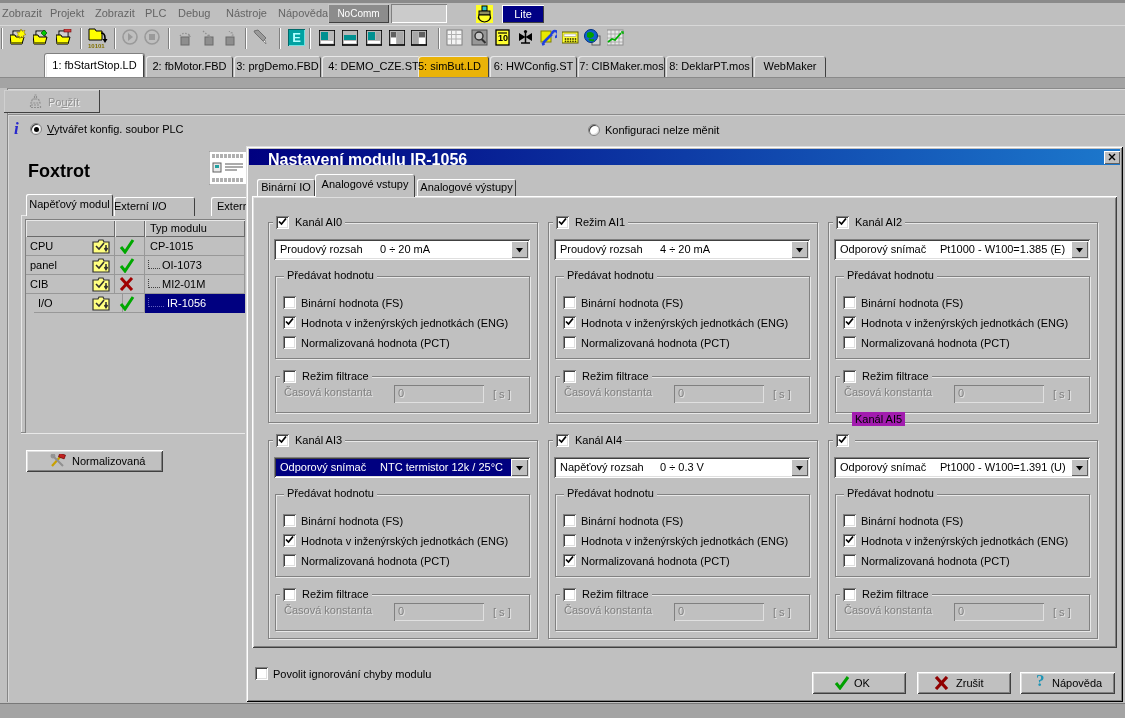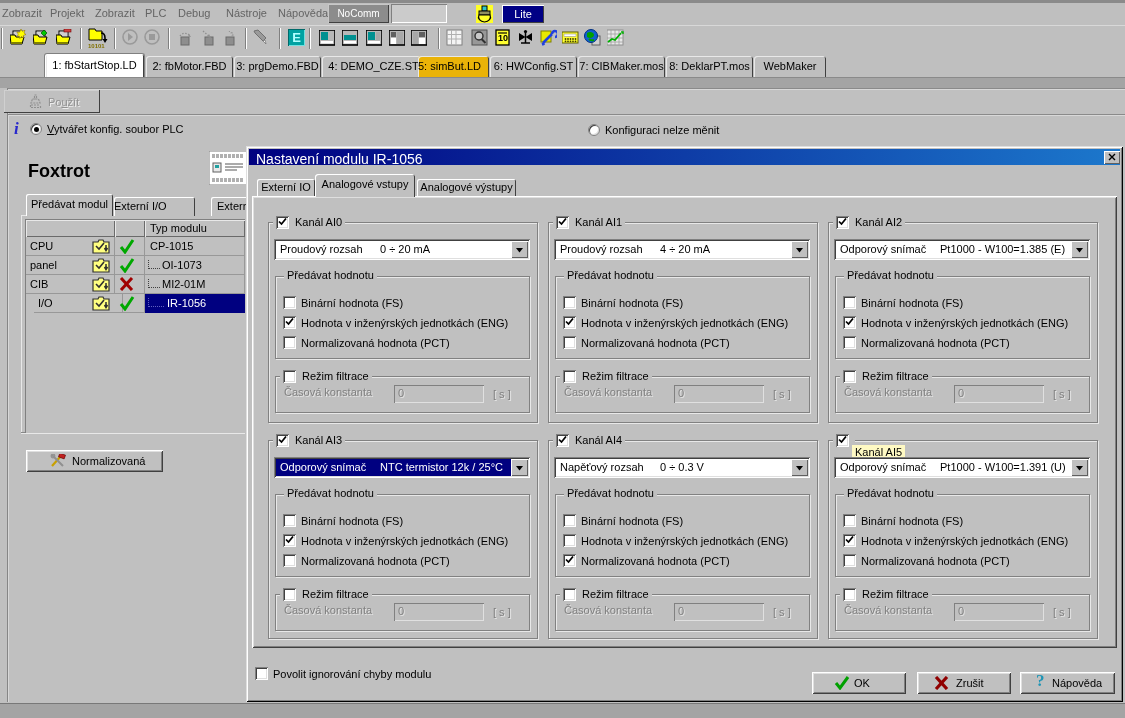--- a/index.html
+++ b/index.html
@@ -224,21 +224,21 @@
       <rect x="15" y="27" width="3" height="4"></rect>
       <rect x="19" y="27" width="3" height="4"></rect>
       <rect x="23" y="27" width="3" height="4"></rect>
       <rect x="27" y="27" width="3" height="4"></rect>
       <rect x="31" y="27" width="3" height="4"></rect>
     </g>
     <rect x="4" y="12" width="8" height="9" fill="#e8e8e8" stroke="#606060"></rect>
     <rect x="6" y="14" width="4" height="3" fill="#20a0a0"></rect>
     <path d="M16 13 h18 M16 16 h18 M16 19 h12" stroke="#909090" stroke-width="1.5"></path>
   </svg>
-<div style="left:26px;top:194px;width:87px;height:22px;background:#c0c0c0;border-radius:2px 2px 0 0;box-shadow:inset 1px 1px 0 #fff,inset -1px 0 0 #404040;text-align:center;line-height:20px">Předávat modul</div>
+<div style="left:26px;top:194px;width:87px;height:22px;background:#c0c0c0;border-radius:2px 2px 0 0;box-shadow:inset 1px 1px 0 #fff,inset -1px 0 0 #404040;text-align:center;line-height:20px">Napěťový modul</div>
 <div style="left:114px;top:197px;width:81px;height:19px;background:#c0c0c0;border-radius:2px 2px 0 0;box-shadow:inset 1px 1px 0 #fff,inset -1px 0 0 #404040;text-align:left;line-height:18px;overflow:hidden">Externí I/O moduly</div>
 <div style="left:211px;top:197px;width:80px;height:19px;background:#c0c0c0;border-radius:2px 2px 0 0;box-shadow:inset 1px 1px 0 #fff;line-height:18px;padding-left:6px">Externí</div>
 <div style="left:21px;top:215px;width:5px;height:1px;background:#e8e8e8"></div>
 <div style="left:21px;top:215px;width:1px;height:218px;background:#e8e8e8"></div>
 <div style="left:21px;top:432px;width:224px;height:1px;background:#888"></div>
 <div style="left:21px;top:433px;width:224px;height:1px;background:#e8e8e8"></div>
 <div style="left:25px;top:219px;width:220px;height:214px;background:#c0c0c0;box-shadow:inset 1px 1px 0 #808080"></div>
 <div style="left:26px;top:220px;width:89px;height:17px;background:#c0c0c0;box-shadow:inset 1px 1px 0 #e8e8e8,inset -1px -1px 0 #6a6a6a;line-height:17px"></div>
 <div style="left:115px;top:220px;width:30px;height:17px;background:#c0c0c0;box-shadow:inset 1px 1px 0 #e8e8e8,inset -1px -1px 0 #6a6a6a;line-height:17px"></div>
 <div style="left:145px;top:220px;width:100px;height:17px;background:#c0c0c0;box-shadow:inset 1px 1px 0 #e8e8e8,inset -1px -1px 0 #6a6a6a;line-height:17px;padding-left:5px">Typ modulu</div>
@@ -290,26 +290,26 @@
 <svg style="position:absolute;left:50px;top:454px" width="16" height="14" viewBox="0 0 16 14">
     <path d="M2 12 L11 2" stroke="#c8a000" stroke-width="2.2"></path>
     <rect x="9" y="0" width="6" height="4" fill="#c02020" stroke="#600000" stroke-width=".6" transform="rotate(20 12 2)"></rect>
     <path d="M13 12 L4 3 M4 3 l-2 -2" stroke="#909090" stroke-width="2"></path>
     <circle cx="3" cy="2" r="1.8" fill="none" stroke="#909090" stroke-width="1.2"></circle>
   </svg>
 <div style="left:72px;top:455px;white-space:nowrap">Normalizovaná</div>
 <div style="left:0;top:703px;width:1125px;height:15px;background:#a4a4a4;box-shadow:inset 0 1px 0 #787878"></div>
 <div style="left:246px;top:146px;width:877px;height:556px;background:#c0c0c0;box-shadow:inset 1px 1px 0 #dfdfdf,inset -1px -1px 0 #000,inset 2px 2px 0 #fff,inset -2px -2px 0 #808080"></div>
 <div style="left:249px;top:149px;width:871px;height:16px;background:linear-gradient(to right,#000080,#1c78cc)"></div>
-<div style="left:256px;top:151px;color:#fff;font-weight:normal;font-size:14px;white-space:nowrap">Nastavení modulu IR-1056</div>
+<div style="left:268px;top:151px;color:#fff;font-weight:bold;font-size:16px;white-space:nowrap">Nastavení modulu IR-1056</div>
 <div class="raised1" style="left:1104px;top:151px;width:16px;height:13px;background:#c0c0c0"></div>
 <svg style="position:absolute;left:1108px;top:153px" width="8" height="8" viewBox="0 0 8 8">
     <path d="M1 1 L7 7 M7 1 L1 7" stroke="#000" stroke-width="1.4"></path>
   </svg>
-<div style="left:257px;top:179px;width:58px;height:18px;background:#c0c0c0;border-radius:2px 2px 0 0;box-shadow:inset 1px 1px 0 #fff,inset -1px 0 0 #404040;text-align:center;line-height:17px">Externí IO</div>
+<div style="left:257px;top:179px;width:58px;height:18px;background:#c0c0c0;border-radius:2px 2px 0 0;box-shadow:inset 1px 1px 0 #fff,inset -1px 0 0 #404040;text-align:center;line-height:17px">Binární IO</div>
 <div style="left:315px;top:174px;width:100px;height:23px;background:#c0c0c0;border-radius:3px 3px 0 0;box-shadow:inset 1px 1px 0 #fff,inset -1px 0 0 #404040;text-align:center;line-height:20px;z-index:3">Analogové vstupy</div>
 <div style="left:417px;top:179px;width:99px;height:18px;background:#c0c0c0;border-radius:2px 2px 0 0;box-shadow:inset 1px 1px 0 #fff,inset -1px 0 0 #404040;text-align:center;line-height:17px">Analogové výstupy</div>
 <div style="left:252px;top:196px;width:865px;height:452px;background:#c0c0c0;box-shadow:inset 1px 1px 0 #fff,inset -1px -1px 0 #404040,inset 2px 2px 0 #dfdfdf,inset -2px -2px 0 #808080"></div>
 <div style="left:268px;top:222px;width:270px;height:201px" class="etch"></div>
 <div style="left:273px;top:216px;width:22px;height:14px;background:#c0c0c0"></div>
 <div class="cb" style="left:276px;top:216px">
     <svg style="position:absolute;left:2px;top:2px" width="9" height="9" viewBox="0 0 9 9">
       <path d="M1 3.5 L3.5 6 L8 0.5" stroke="#000" stroke-width="1.7" fill="none"></path>
     </svg>
   </div>
@@ -341,21 +341,21 @@
 <div style="left:394px;top:385px;width:90px;height:18px;background:#c0c0c0;box-shadow:inset 1px 1px 0 #808080,inset -1px -1px 0 #e0e0e0"></div>
 <div class="grey" style="left:398px;top:387px">0</div>
 <div class="grey" style="left:493px;top:388px">[ s ]</div>
 <div style="left:548px;top:222px;width:270px;height:201px" class="etch"></div>
 <div style="left:553px;top:216px;width:22px;height:14px;background:#c0c0c0"></div>
 <div class="cb" style="left:556px;top:216px">
     <svg style="position:absolute;left:2px;top:2px" width="9" height="9" viewBox="0 0 9 9">
       <path d="M1 3.5 L3.5 6 L8 0.5" stroke="#000" stroke-width="1.7" fill="none"></path>
     </svg>
   </div>
-<div style="left:572px;top:215px;background:#c0c0c0;padding:0 3px;line-height:14px;white-space:nowrap">Kanál AI1</div>
+<div style="left:572px;top:215px;background:#c0c0c0;padding:0 3px;line-height:14px;white-space:nowrap">Režim AI1</div>
 <div style="left:554px;top:239px;width:256px;height:21px;background:#fff" class="sunk"></div>
 <div style="left:560px;top:243px;color:#000;white-space:nowrap">Proudový rozsah</div>
 <div style="left:660px;top:243px;color:#000;white-space:nowrap">4 ÷ 20 mA</div>
 <div style="left:791px;top:241px;width:17px;height:17px;background:#c0c0c0" class="raised1"></div>
 <svg style="position:absolute;left:796px;top:248px" width="8" height="5" viewBox="0 0 8 5">
     <path d="M0 0 h7 l-3.5 4.5 z" fill="#000"></path>
   </svg>
 <div style="left:555px;top:276px;width:255px;height:83px" class="etch"></div>
 <div style="left:564px;top:269px;background:#c0c0c0;padding:0 3px;line-height:13px;white-space:nowrap">Předávat hodnotu</div>
 <div class="cb" style="left:563px;top:296px"></div>
@@ -482,21 +482,21 @@
 <div style="left:674px;top:603px;width:90px;height:18px;background:#c0c0c0;box-shadow:inset 1px 1px 0 #808080,inset -1px -1px 0 #e0e0e0"></div>
 <div class="grey" style="left:678px;top:605px">0</div>
 <div class="grey" style="left:773px;top:606px">[ s ]</div>
 <div style="left:828px;top:440px;width:270px;height:199px" class="etch"></div>
 <div style="left:833px;top:434px;width:22px;height:14px;background:#c0c0c0"></div>
 <div class="cb" style="left:836px;top:434px">
     <svg style="position:absolute;left:2px;top:2px" width="9" height="9" viewBox="0 0 9 9">
       <path d="M1 3.5 L3.5 6 L8 0.5" stroke="#000" stroke-width="1.7" fill="none"></path>
     </svg>
   </div>
-<div style="left:852px;top:445px;background:#fef9c3;padding:0 3px;line-height:14px;white-space:nowrap">Kanál AI5</div>
+<div style="left:852px;top:412px;background:#a21caf;padding:0 3px;line-height:14px;white-space:nowrap">Kanál AI5</div>
 <div style="left:834px;top:457px;width:256px;height:21px;background:#fff" class="sunk"></div>
 <div style="left:840px;top:461px;color:#000;white-space:nowrap">Odporový snímač</div>
 <div style="left:940px;top:461px;color:#000;white-space:nowrap">Pt1000 - W100=1.391 (U)</div>
 <div style="left:1071px;top:459px;width:17px;height:17px;background:#c0c0c0" class="raised1"></div>
 <svg style="position:absolute;left:1076px;top:466px" width="8" height="5" viewBox="0 0 8 5">
     <path d="M0 0 h7 l-3.5 4.5 z" fill="#000"></path>
   </svg>
 <div style="left:835px;top:494px;width:255px;height:83px" class="etch"></div>
 <div style="left:844px;top:487px;background:#c0c0c0;padding:0 3px;line-height:13px;white-space:nowrap">Předávat hodnotu</div>
 <div class="cb" style="left:843px;top:514px"></div>

